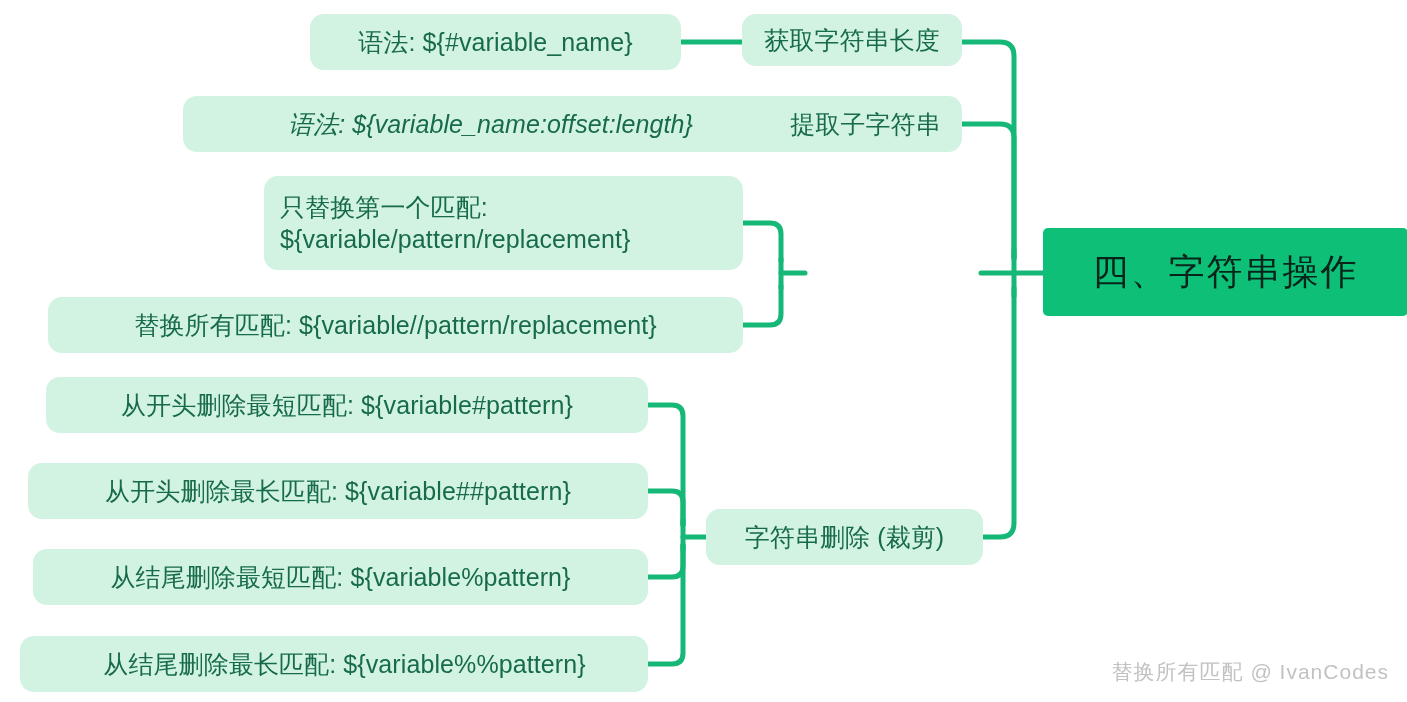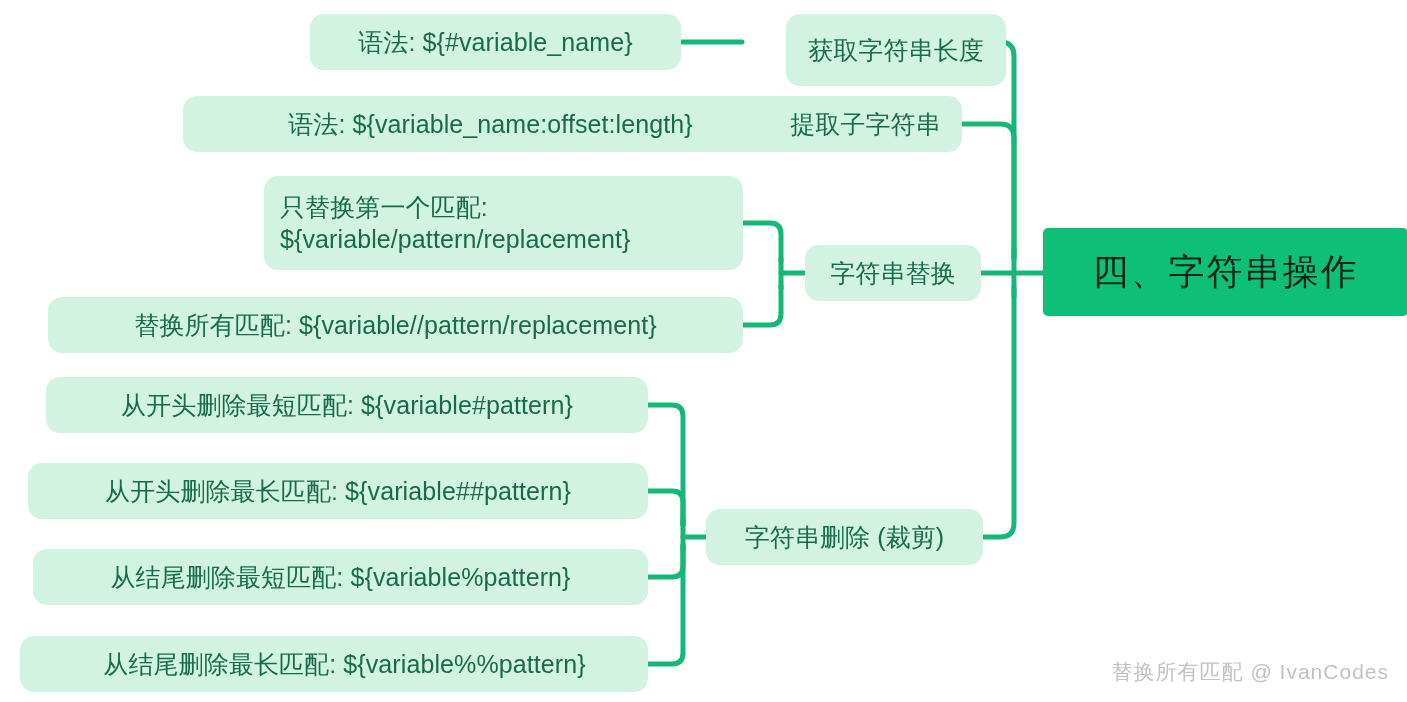--- a/index.html
+++ b/index.html
@@ -61,31 +61,31 @@
     bottom: 16px;
     font-size: 21px;
     color: #c2c2c2;
     letter-spacing: 1px;
     text-shadow: 0 1px 0 #ffffff;
     white-space: nowrap;
   }
 
   
   #leaf-0 { left: 310px; top: 14px;  width: 371px; height: 56px; }
-  #leaf-1 { left: 183px; top: 96px;  width: 615px; height: 56px; }
+  #leaf-1 { left: 183px; top: 96px;  width: 615px; height: 56px; font-style: italic; }
   #leaf-2 { left: 264px; top: 176px; width: 479px; height: 94px;
             justify-content: flex-start; text-align: left; padding: 0 16px; }
   #leaf-3 { left: 48px;  top: 297px; width: 695px; height: 56px; }
   #leaf-4 { left: 46px;  top: 377px; width: 602px; height: 56px; }
   #leaf-5 { left: 28px;  top: 463px; width: 620px; height: 56px; }
   #leaf-6 { left: 33px;  top: 549px; width: 615px; height: 56px; }
   #leaf-7 { left: 20px;  top: 636px; width: 628px; height: 56px; padding-left: 21px; }
 
   
-  #branch-0 { left: 742px; top: 14px;  width: 220px; height: 72px; margin-left: 44px; }
+  #branch-0 { left: 742px; top: 14px;  width: 220px; height: 52px; }
   #branch-1 { left: 769px; top: 96px;  width: 193px; height: 56px; }
   #branch-2 { left: 805px; top: 245px; width: 176px; height: 56px; }
   #branch-3 { left: 706px; top: 509px; width: 277px; height: 56px; }
 
   
   #root-node { left: 1043px; top: 228px; width: 365px; height: 88px; }
 </style>
 </head>
 <body>
 
@@ -123,20 +123,19 @@
   <div class="node leaf" id="leaf-2">只替换第一个匹配:
 ${variable/pattern/replacement}</div>
   <div class="node leaf" id="leaf-3">替换所有匹配: ${variable//pattern/replacement}</div>
   <div class="node leaf" id="leaf-4">从开头删除最短匹配: ${variable#pattern}</div>
   <div class="node leaf" id="leaf-5">从开头删除最长匹配: ${variable##pattern}</div>
   <div class="node leaf" id="leaf-6">从结尾删除最短匹配: ${variable%pattern}</div>
   <div class="node leaf" id="leaf-7">从结尾删除最长匹配: ${variable%%pattern}</div>
 
   <div class="node branch" id="branch-0">获取字符串长度</div>
   <div class="node branch" id="branch-1">提取子字符串</div>
-  <div class="node branch" id="branch-2">字符串替换</div>
   <div class="node branch" id="branch-3">字符串删除 (裁剪)</div>
 
   <div class="node root" id="root-node">四、字符串操作</div>
 
   <div class="watermark">替换所有匹配 @ IvanCodes</div>
 
 </div>
 
 </body></html>

